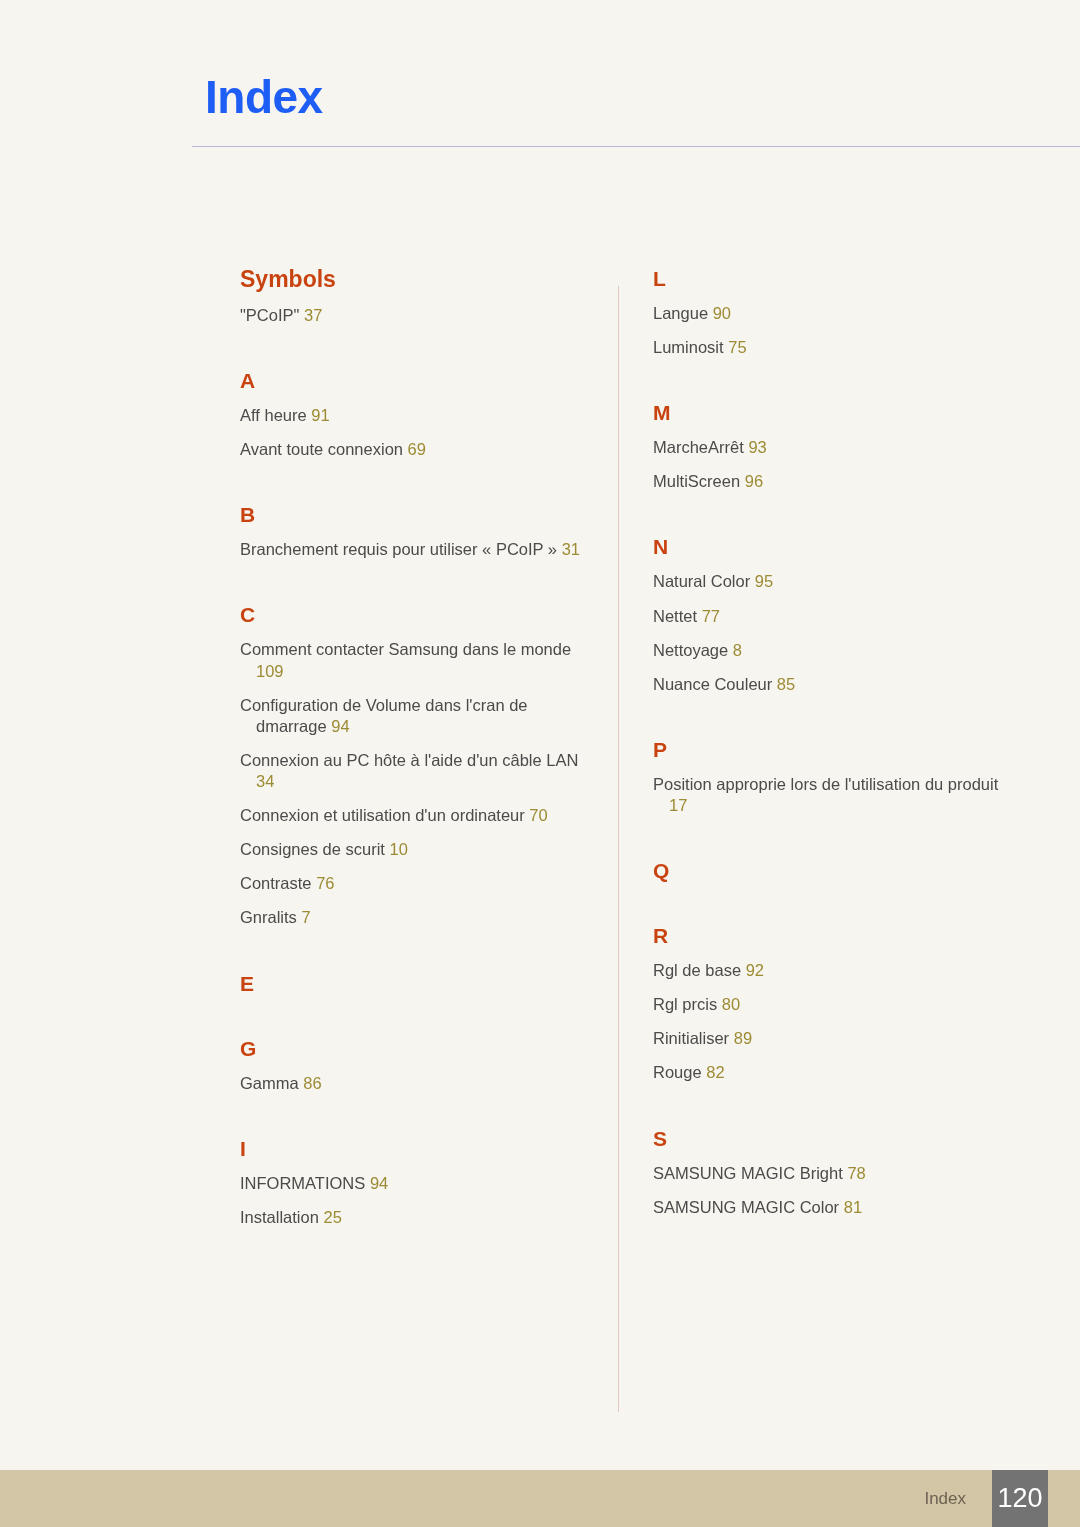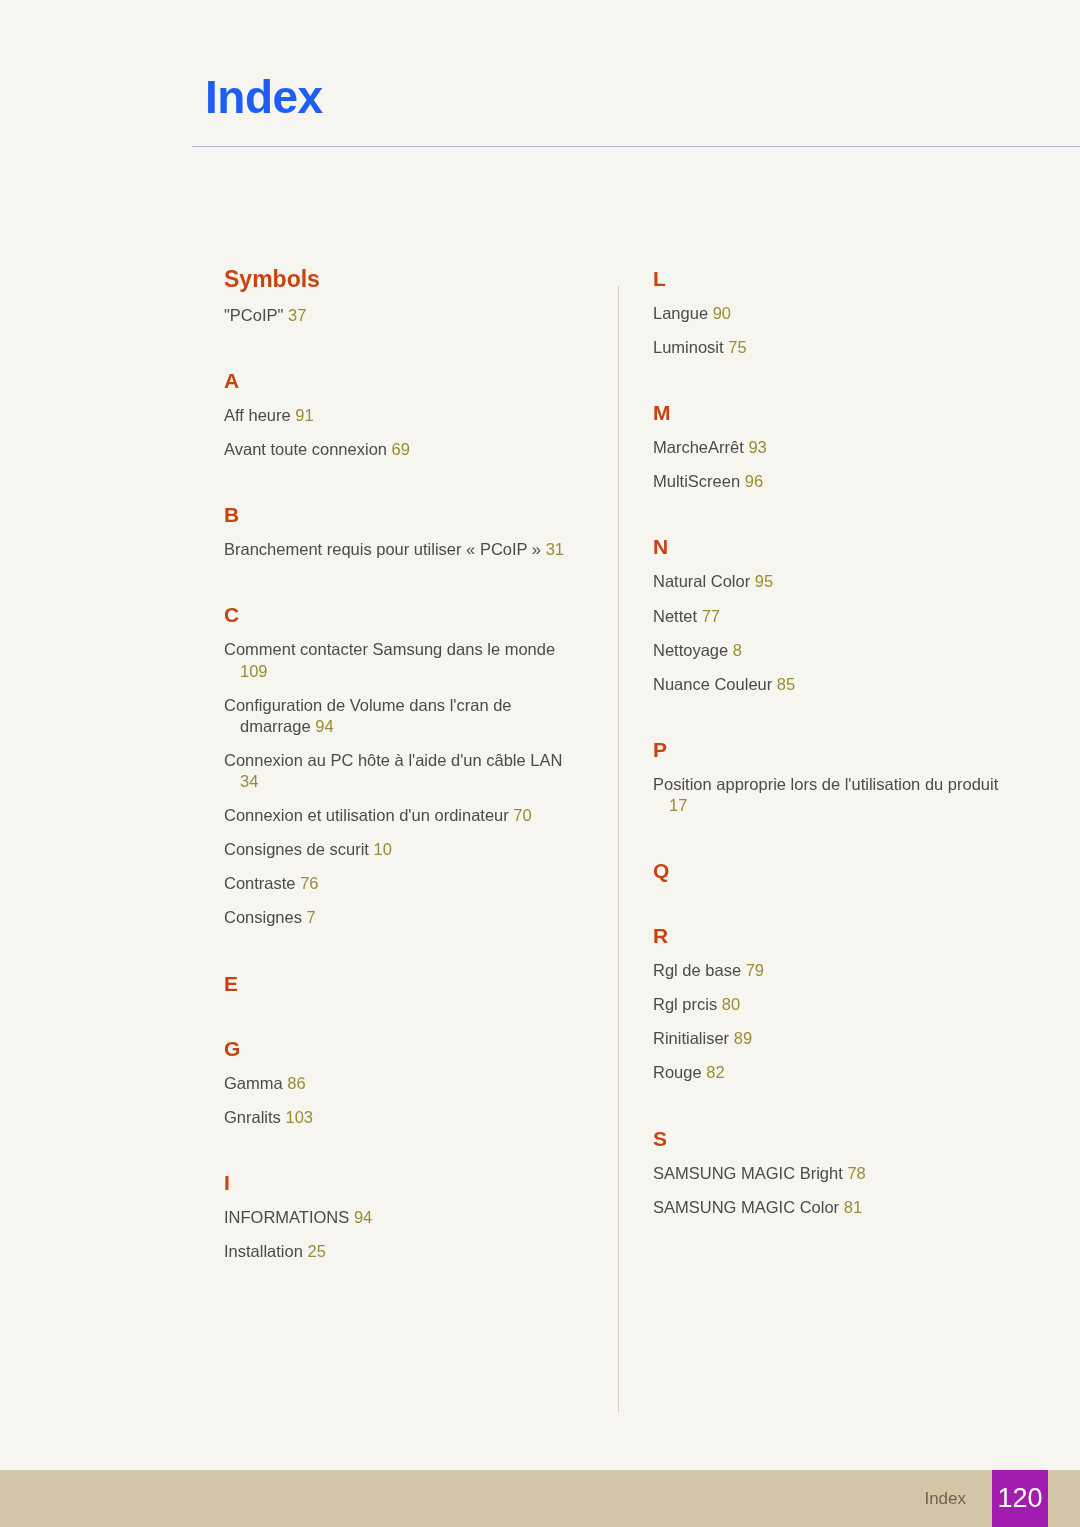--- a/index.html
+++ b/index.html
@@ -49,21 +49,21 @@
     left: 0;
     top: 0;
     width: 1080px;
     height: 1440px;
   }
   .column {
     position: absolute;
     top: 268px;
     width: 360px;
   }
-  .column-left  { left: 224px; }
+  .column-left  { left: 240px; }
   .column-right { left: 653px; }
 
   .column-divider {
     position: absolute;
     left: 618px;
     top: 286px;
     width: 1px;
     height: 1126px;
     background: #dfc8bd;
   }
@@ -120,21 +120,21 @@
     display: flex;
     align-items: center;
   }
   .footer-label {
     font-size: 17px;
     color: #6e6253;
     margin-right: 26px;
     line-height: 1;
   }
   .footer-pagenum {
-    background: #a21caf;
+    background: #737373;
     color: #ffffff;
     font-size: 27px;
     width: 56px;
     height: 57px;
     display: flex;
     align-items: center;
     justify-content: center;
     line-height: 1;
   }
 </style>
@@ -163,29 +163,28 @@
         <div class="entry"><span class="entry-text">Branchement requis pour utiliser « PCoIP »</span> <span class="entry-page">31</span></div>
       </div>
       <div class="section">
         <div class="section-heading">C</div>
         <div class="entry"><span class="entry-text">Comment contacter Samsung dans le monde</span> <span class="entry-page">109</span></div>
         <div class="entry"><span class="entry-text">Configuration de Volume dans l'cran de dmarrage</span> <span class="entry-page">94</span></div>
         <div class="entry"><span class="entry-text">Connexion au PC hôte à l'aide d'un câble LAN</span> <span class="entry-page">34</span></div>
         <div class="entry"><span class="entry-text">Connexion et utilisation d'un ordinateur</span> <span class="entry-page">70</span></div>
         <div class="entry"><span class="entry-text">Consignes de scurit</span> <span class="entry-page">10</span></div>
         <div class="entry"><span class="entry-text">Contraste</span> <span class="entry-page">76</span></div>
-        <div class="entry"><span class="entry-text">Consignes</span> <span class="entry-page">7</span></div>
+        <div class="entry"><span class="entry-text">Gnralits</span> <span class="entry-page">7</span></div>
       </div>
       <div class="section">
         <div class="section-heading">E</div>
       </div>
       <div class="section">
         <div class="section-heading">G</div>
         <div class="entry"><span class="entry-text">Gamma</span> <span class="entry-page">86</span></div>
-        <div class="entry"><span class="entry-text">Gnralits</span> <span class="entry-page">103</span></div>
       </div>
       <div class="section">
         <div class="section-heading">I</div>
         <div class="entry"><span class="entry-text">INFORMATIONS</span> <span class="entry-page">94</span></div>
         <div class="entry"><span class="entry-text">Installation</span> <span class="entry-page">25</span></div>
       </div>
     </div>
   <div class="column column-right" id="col-right">
       <div class="section">
         <div class="section-heading">L</div>
@@ -206,21 +205,21 @@
       </div>
       <div class="section">
         <div class="section-heading">P</div>
         <div class="entry"><span class="entry-text">Position approprie lors de l'utilisation du produit</span> <span class="entry-page">17</span></div>
       </div>
       <div class="section">
         <div class="section-heading">Q</div>
       </div>
       <div class="section">
         <div class="section-heading">R</div>
-        <div class="entry"><span class="entry-text">Rgl de base</span> <span class="entry-page">79</span></div>
+        <div class="entry"><span class="entry-text">Rgl de base</span> <span class="entry-page">92</span></div>
         <div class="entry"><span class="entry-text">Rgl prcis</span> <span class="entry-page">80</span></div>
         <div class="entry"><span class="entry-text">Rinitialiser</span> <span class="entry-page">89</span></div>
         <div class="entry"><span class="entry-text">Rouge</span> <span class="entry-page">82</span></div>
       </div>
       <div class="section">
         <div class="section-heading">S</div>
         <div class="entry"><span class="entry-text">SAMSUNG MAGIC Bright</span> <span class="entry-page">78</span></div>
         <div class="entry"><span class="entry-text">SAMSUNG MAGIC Color</span> <span class="entry-page">81</span></div>
       </div>
     </div>

